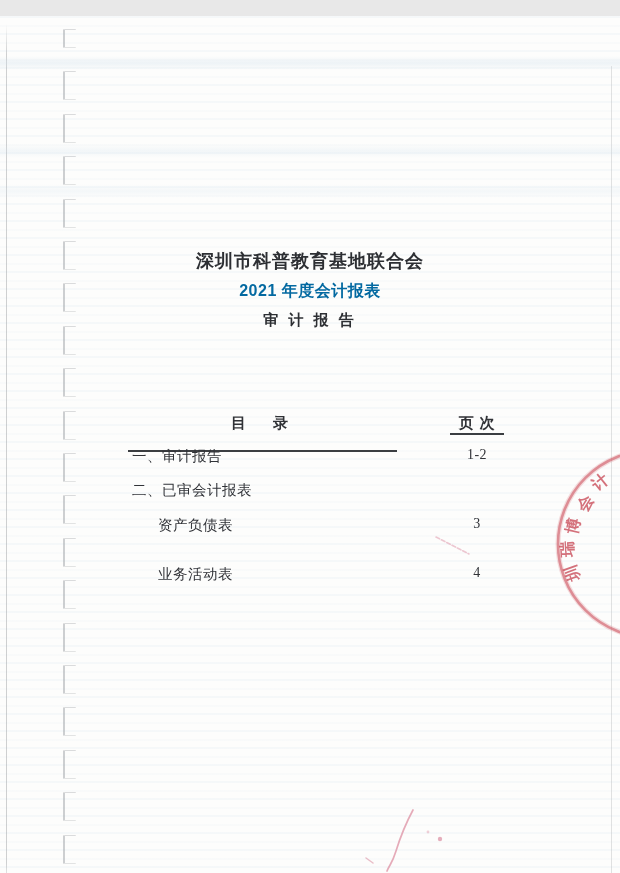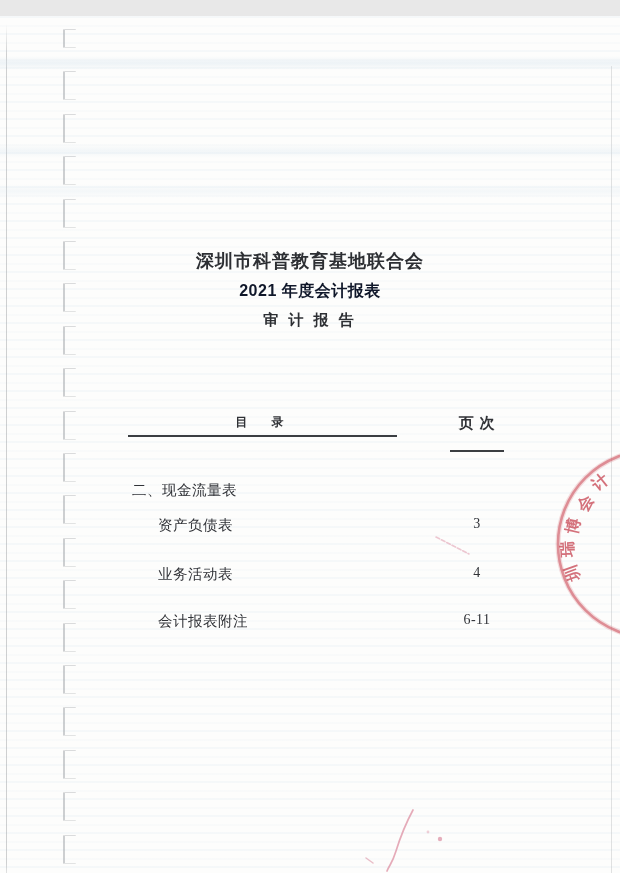--- a/index.html
+++ b/index.html
@@ -49,41 +49,41 @@
   
   .title-block{position:absolute;left:0;top:0;width:100%;text-align:center;}
   .title-1{
     position:absolute;top:233px;left:0;width:100%;
     font-family:"Liberation Sans","DejaVu Sans",sans-serif;
     font-size:18px;font-weight:700;letter-spacing:1px;color:#2d2f33;
   }
   .title-2{
     position:absolute;top:265px;left:0;width:100%;
     font-family:"Liberation Sans","DejaVu Sans",sans-serif;
-    font-size:16px;font-weight:700;letter-spacing:0.5px;color:#0f172a;
+    font-size:16px;font-weight:700;letter-spacing:0.5px;color:#0369a1;
   }
   .title-3{
     position:absolute;top:295px;left:0;width:100%;
     font-family:"Liberation Sans","DejaVu Sans",sans-serif;
     font-size:15px;font-weight:700;letter-spacing:3px;color:#2d2f33;
   }
   
   .toc-heading{
     position:absolute;left:128px;top:398px;width:269px;
-    text-align:center;font-size:12px;font-weight:600;letter-spacing:6px;
+    text-align:center;font-size:15px;font-weight:600;letter-spacing:6px;
     color:#303236;
     border-bottom:2px solid #3b3e42;
-    padding-bottom:4px;
+    padding-bottom:17px;
   }
   .page-col-heading{
     position:absolute;left:450px;top:398px;width:54px;
     text-align:center;font-size:15px;font-weight:600;letter-spacing:1px;
     color:#303236;
     border-bottom:2px solid #3b3e42;
-    padding-bottom:17px;
+    padding-bottom:0;
   }
   
   .toc-row{position:absolute;left:0;width:100%;height:17px;font-size:14.5px;font-weight:500;color:#313338;}
   .toc-row .lbl{position:absolute;left:132px;white-space:nowrap;letter-spacing:0.5px;}
   .toc-row.indent .lbl{left:158px;}
   .toc-row .pg{position:absolute;left:450px;width:54px;text-align:center;font-size:14px;letter-spacing:0.5px;}
   
   .stamp-svg{position:absolute;left:528px;top:415px;pointer-events:none;}
   
   .smudge-svg{position:absolute;pointer-events:none;}
@@ -124,35 +124,35 @@
 
   <div class="title-block">
     <div class="title-1">深圳市科普教育基地联合会</div>
     <div class="title-2">2021 年度会计报表</div>
     <div class="title-3">审 计 报 告</div>
   </div>
 
   <div class="toc-heading">目　录</div>
   <div class="page-col-heading">页 次</div>
 
+  <div class="toc-row" style="top:431px">
+    <span class="lbl">一、审计报告</span>
+    <span class="pg">1-2</span>
+  </div>
   <div class="toc-row" style="top:465px">
-    <span class="lbl">二、现金流量表</span>
+    <span class="lbl">二、已审会计报表</span>
     <span class="pg"></span>
   </div>
   <div class="toc-row indent" style="top:500px">
     <span class="lbl">资产负债表</span>
     <span class="pg">3</span>
   </div>
   <div class="toc-row indent" style="top:549px">
     <span class="lbl">业务活动表</span>
     <span class="pg">4</span>
-  </div>
-  <div class="toc-row indent" style="top:596px">
-    <span class="lbl">会计报表附注</span>
-    <span class="pg">6-11</span>
   </div>
 
   <svg class="stamp-svg" width="100" height="210" viewBox="0 0 100 210">
     <circle cx="123.5" cy="113" r="93.5" fill="none" stroke="rgba(207,89,100,0.62)" stroke-width="2.6"></circle>
     <circle cx="123.5" cy="113" r="93.5" fill="none" stroke="rgba(216,110,120,0.22)" stroke-width="5"></circle>
     <g font-family="Liberation Serif, DejaVu Serif, serif" font-size="16" font-weight="bold" fill="rgba(203,82,94,0.82)" text-anchor="middle">
       <text x="72" y="51" transform="rotate(-39,72,51)" dominant-baseline="central">计</text>
       <text x="57" y="72" transform="rotate(-58,57,72)" dominant-baseline="central">会</text>
       <text x="45" y="95" transform="rotate(-77,45,95)" dominant-baseline="central">博</text>
       <text x="39" y="118" transform="rotate(-93,39,118)" dominant-baseline="central">瑞</text>

